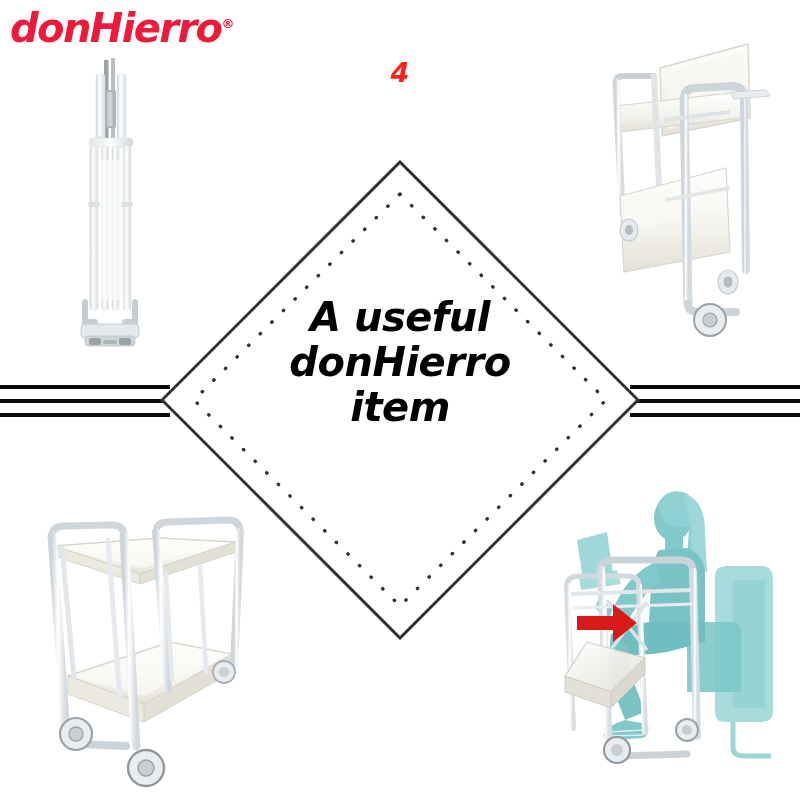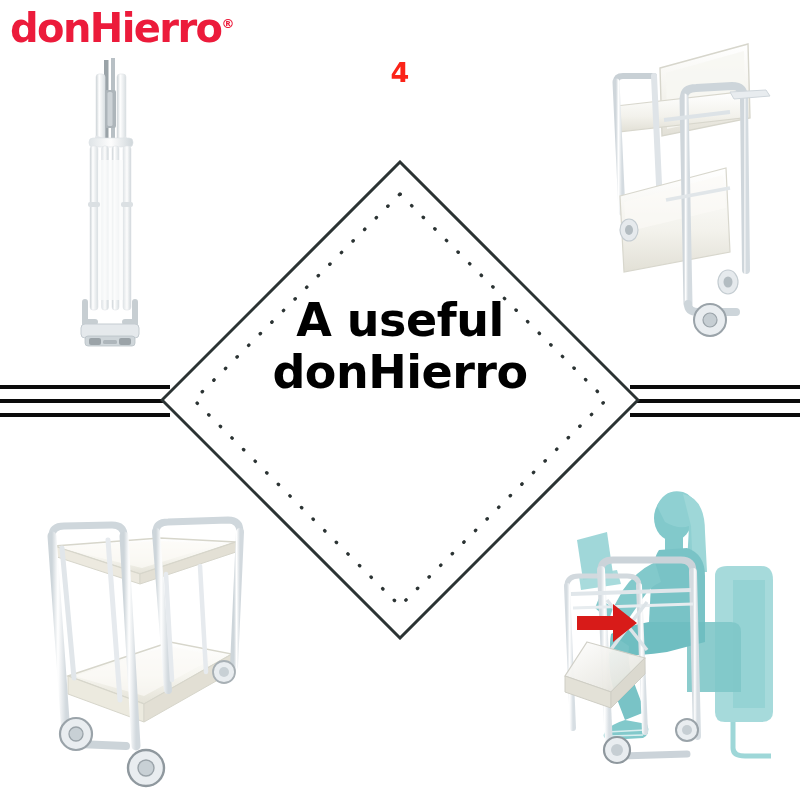--- a/index.html
+++ b/index.html
@@ -7,20 +7,21 @@
     padding: 0;
     background: #ffffff;
   }
   #canvas {
     position: relative;
     width: 800px;
     height: 800px;
     background: #ffffff;
     overflow: hidden;
     font-family: "DejaVu Sans", "Liberation Sans", sans-serif;
+    font-style: italic;
   }
 
   
   .logo {
     position: absolute;
     left: 10px;
     top: 8px;
     font-family: "DejaVu Sans", "Liberation Sans", sans-serif;
     font-weight: 700;
     font-size: 40px;
@@ -59,21 +60,21 @@
   .diamond-wrap svg { display: block; }
 
   .center-text {
     position: absolute;
     left: 210px;
     top: 295px;
     width: 380px;
     text-align: center;
     color: #000000;
     font-weight: 700;
-    font-size: 46px;
+    font-size: 40px;
     line-height: 1.12;
     letter-spacing: -0.5px;
   }
 
   
   .rules {
     position: absolute;
     top: 380px;
     height: 42px;
     width: 170px;
@@ -128,20 +129,21 @@
   <div class="diamond-wrap">
     <svg width="480" height="480" viewBox="0 0 480 480">
       <polygon points="240,2 478,240 240,478 2,240" fill="#ffffff" stroke="#2b3333" stroke-width="3"></polygon>
       <polygon points="240,34 446,240 240,446 34,240" fill="none" stroke="#2b3333" stroke-width="3.4" stroke-linecap="round" stroke-dasharray="0.4 16"></polygon>
     </svg>
   </div>
 
   <div class="center-text">
     <div>A useful</div>
     <div>donHierro</div>
+    <div>item</div>
   </div>
 
   <div class="photo" id="photo-folded">
     <svg width="130" height="310" viewBox="0 0 130 310">
       <defs>
         <linearGradient id="tube1" x1="0" y1="0" x2="1" y2="0">
           <stop offset="0%" stop-color="#c9d0d4"></stop>
           <stop offset="35%" stop-color="#ffffff"></stop>
           <stop offset="100%" stop-color="#d8dee1"></stop>
         </linearGradient>

